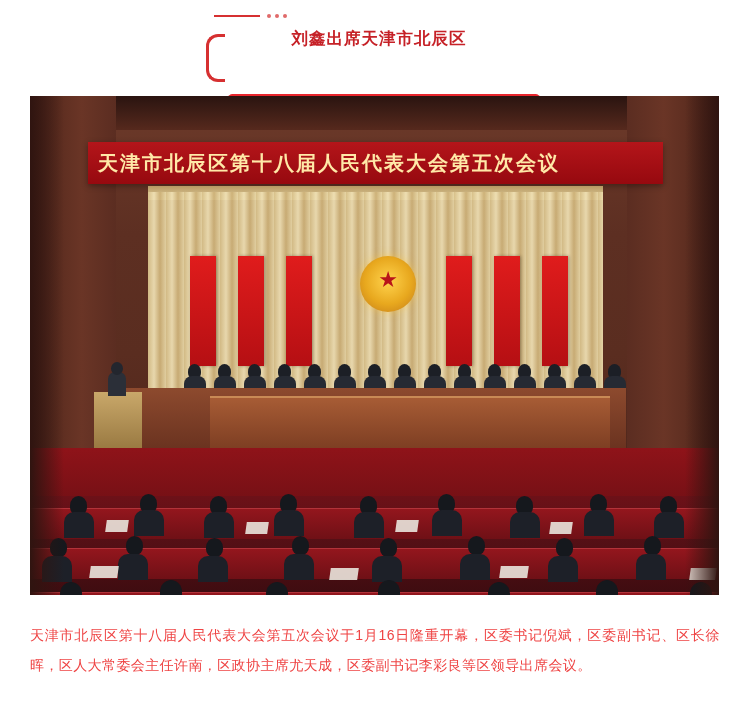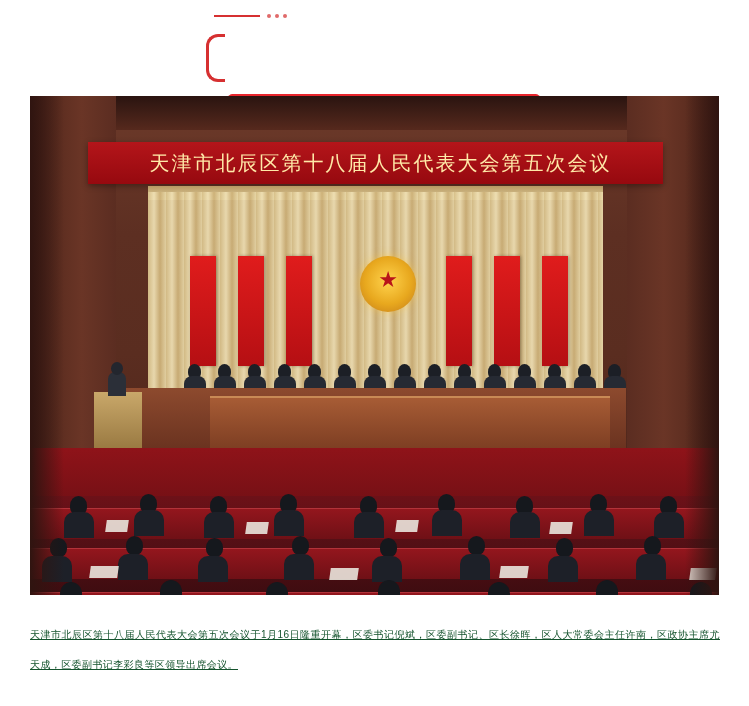--- a/index.html
+++ b/index.html
@@ -135,24 +135,23 @@
   
   .banner {
     position: absolute;
     left: 58px; top: 46px; width: 575px; height: 42px;
     background: linear-gradient(180deg, #b4151a 0%, #96090f 100%);
     box-shadow: 0 2px 6px rgba(0,0,0,0.35);
   }
   .banner-text {
     position: absolute;
     left: 10px; right: 0; top: 8px;
-    text-align: center;
     color: #ffe9a8;
     font-family: "Liberation Serif", serif;
-    font-weight: normal;
+    font-weight: bold;
     font-size: 20px;
     letter-spacing: 2px;
     white-space: nowrap;
   }
   
   .curtain {
     position: absolute;
     left: 118px; top: 96px; width: 455px; height: 230px;
     background: repeating-linear-gradient(90deg,
       #d8c18a 0px, #efe0b4 6px, #cdb178 12px, #e7d6a6 18px);
@@ -285,45 +284,45 @@
     right: 0; top: 0; width: 34px; bottom: 0;
     background: linear-gradient(270deg, #2f1410 0%, rgba(47,20,16,0) 100%);
   }
 
   
   .caption {
     position: absolute;
     left: 30px;
     top: 620px;
     width: 690px;
-    color: #14532d;
-    font-size: 10px;
+    color: #ef4444;
+    font-size: 14px;
     line-height: 30px;
     letter-spacing: 0.4px;
     text-align: justify;
-    text-decoration: underline;
   }
 </style>
 </head>
 <body>
 
 <div class="page">
 
   <div class="header">
     <div class="deco-row">
       <span class="deco-line"></span>
       <span class="deco-dots">
         <span></span>
           <span></span>
           <span></span>
       </span>
     </div>
 
     <div class="title-wrap">
       <div class="title-bracket"></div>
+      <div class="title-line">刘鑫出席天津市北辰区</div>
       <div class="title-underline"></div>
     </div>
   </div>
 
   <div class="photo-wrap">
     <div class="photo">
       <div class="wall"></div>
       <div class="ceiling"></div>
       <div class="wall-left-panel"></div>
       <div class="wall-right-panel"></div>

